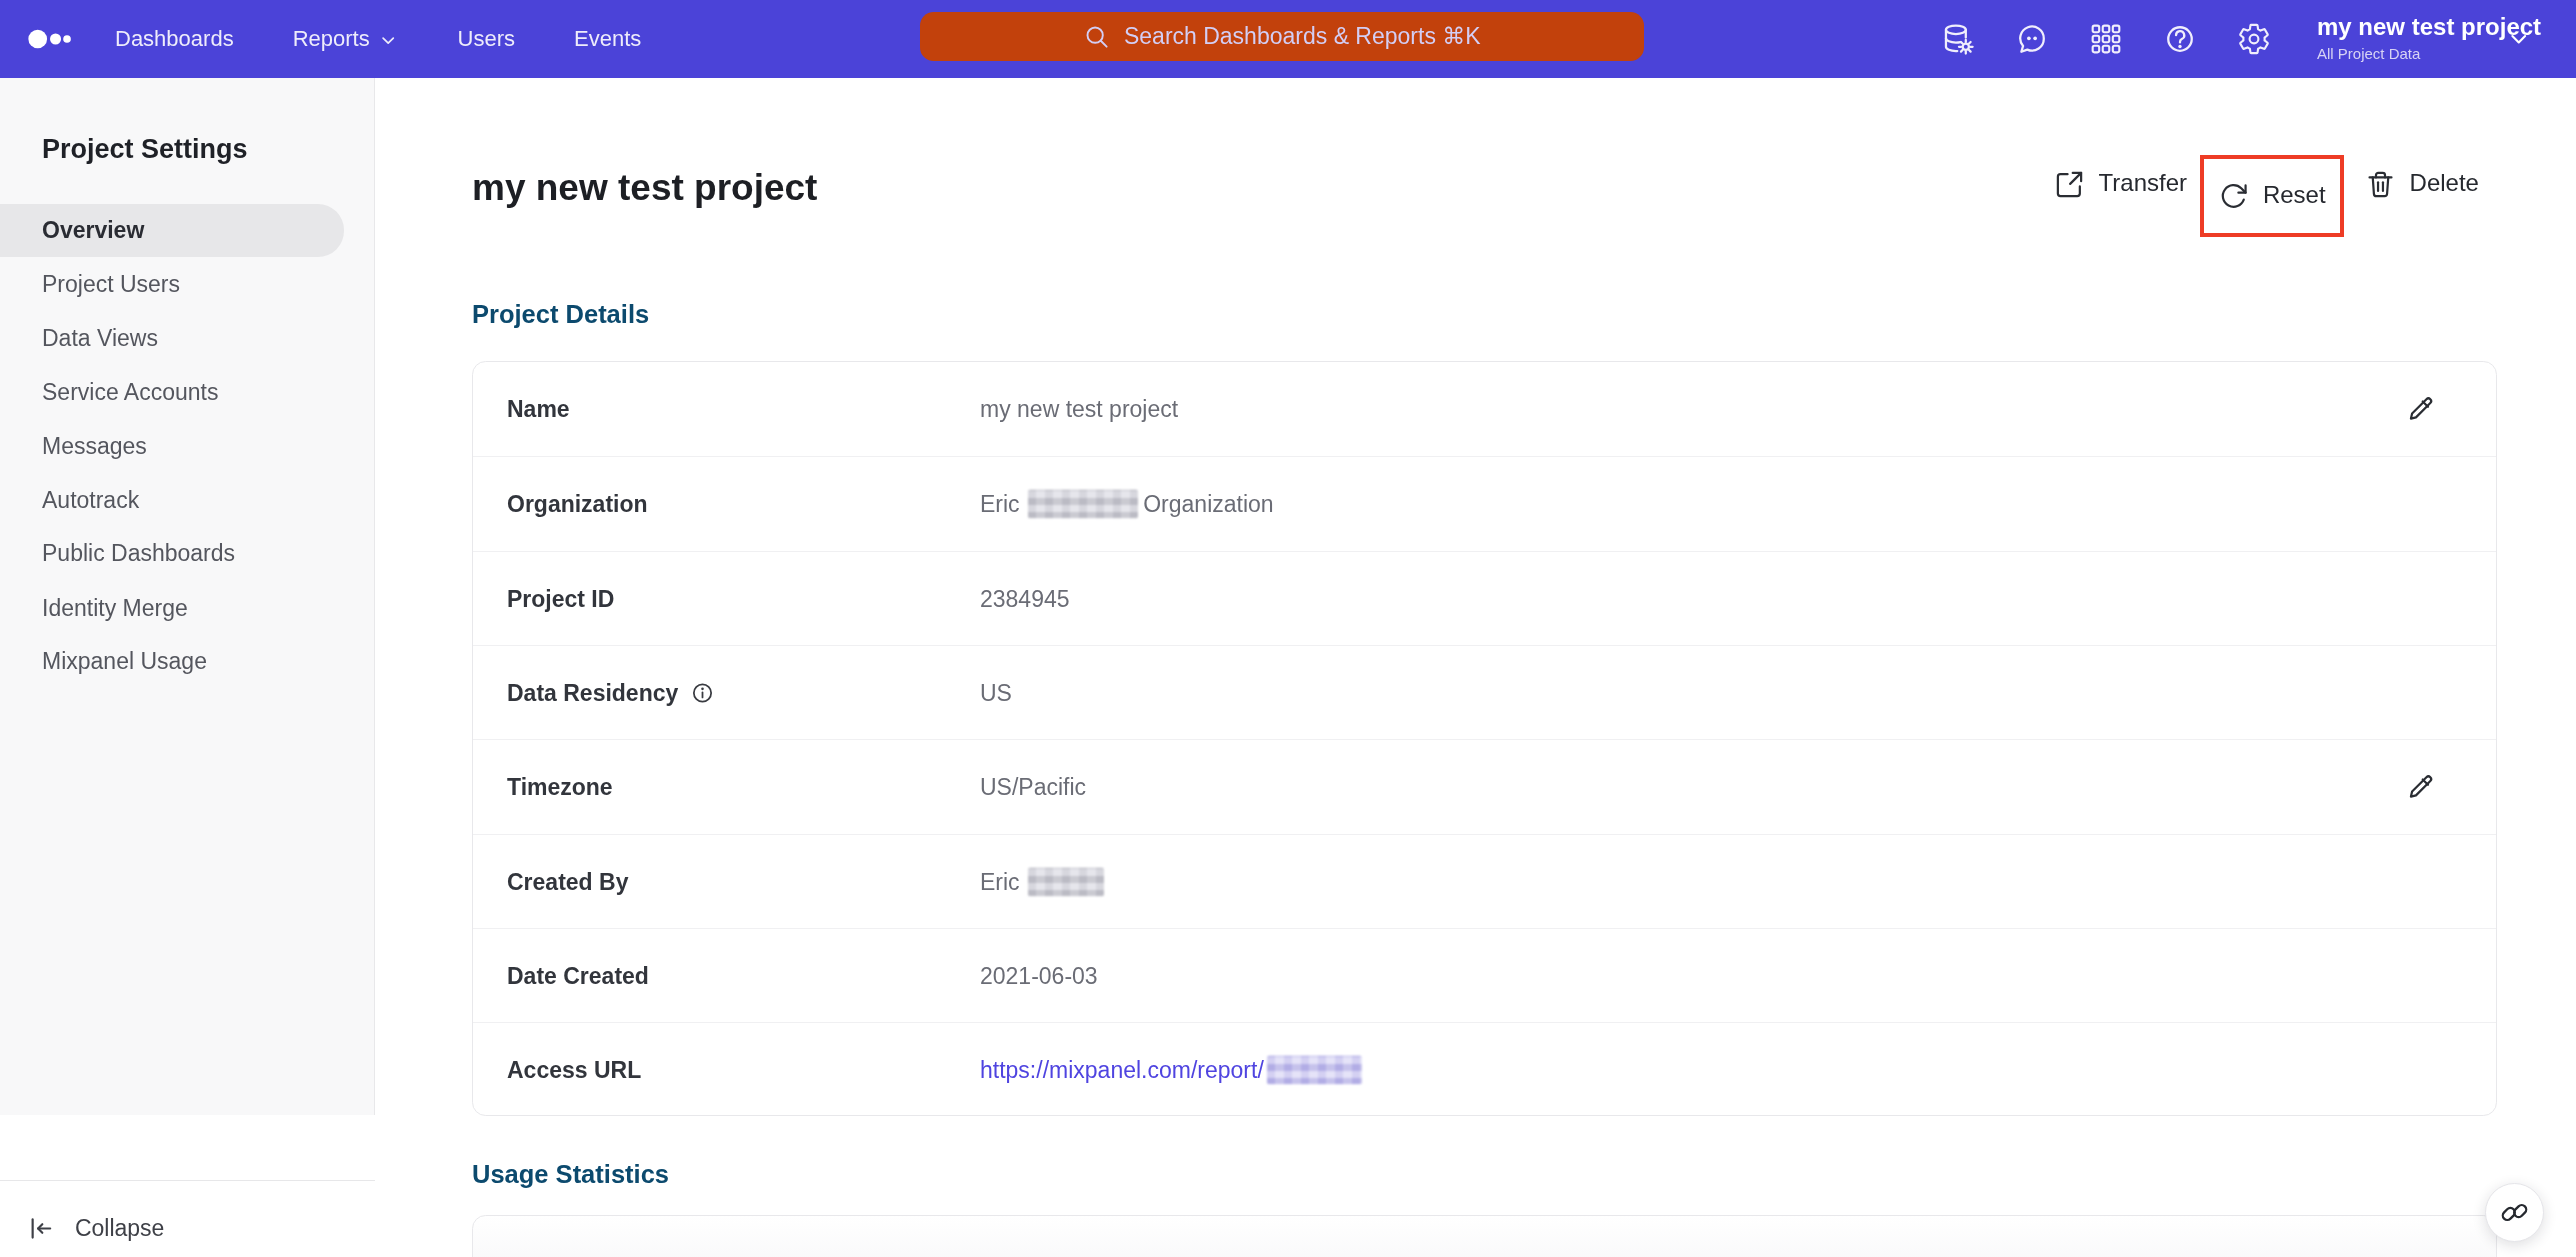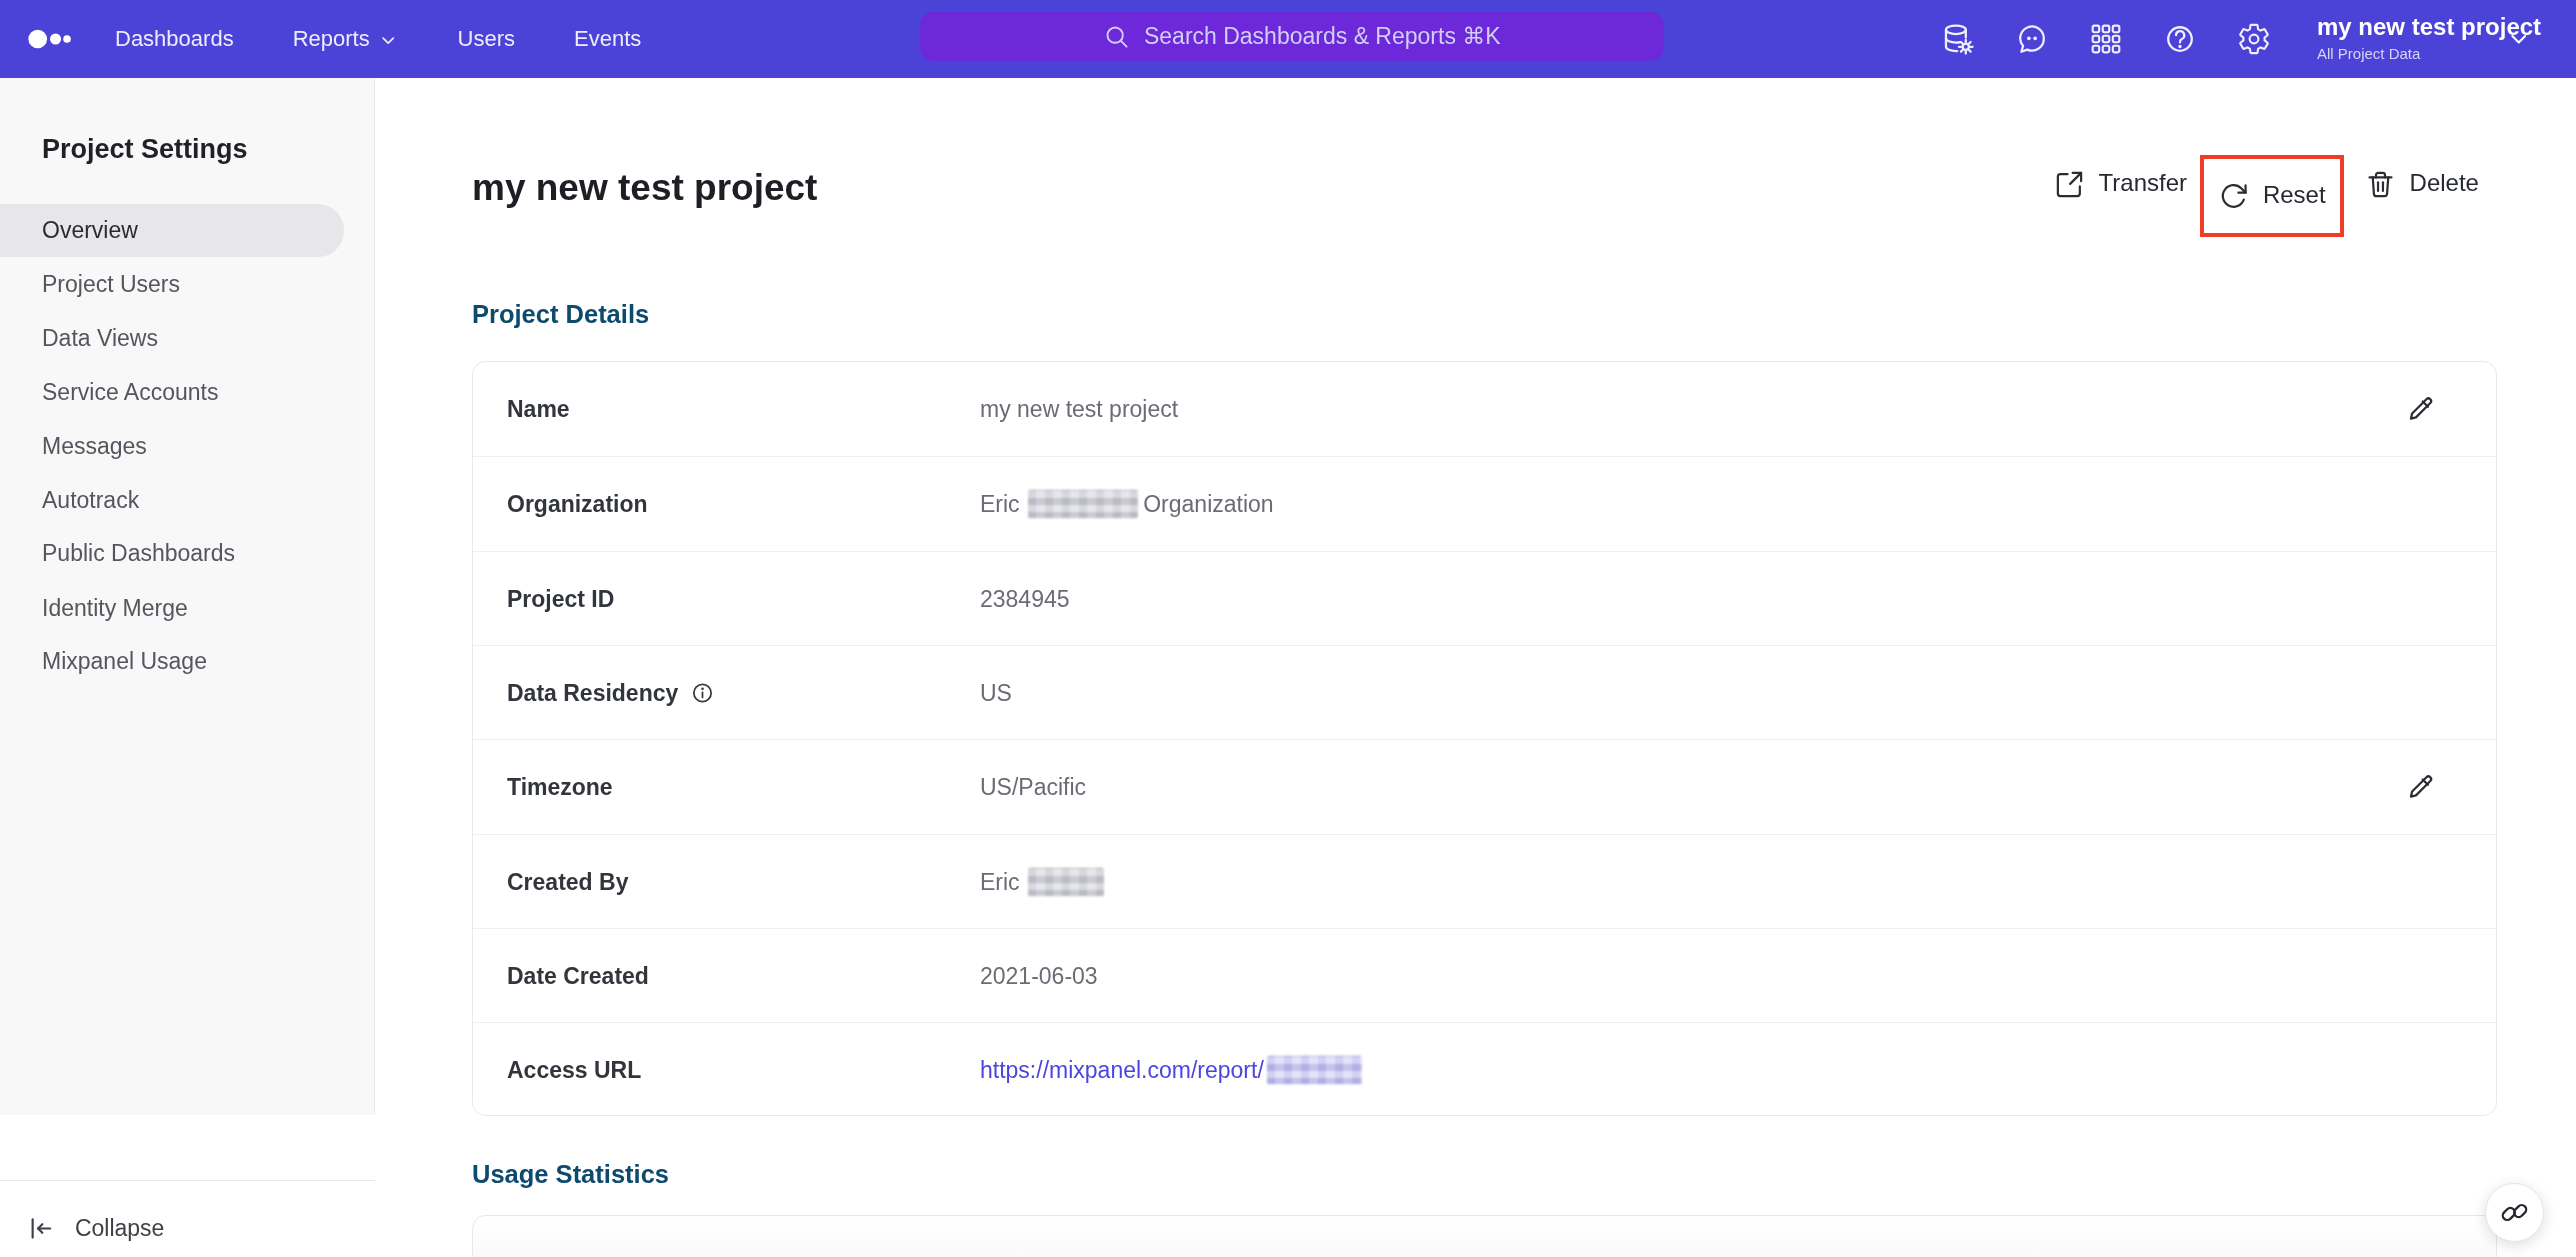--- a/index.html
+++ b/index.html
@@ -6,37 +6,37 @@
   #app{position:relative;width:2576px;height:1257px;overflow:hidden;
        font-family:"Liberation Sans",sans-serif;color:#24262c;}
 
   
   .navbar{position:absolute;left:0;top:0;width:2576px;height:78px;background:#4b43d8;}
   .logo{position:absolute;left:25.5px;top:22px;width:54px;height:34px;cursor:pointer;}
   .nav-items{position:absolute;left:115px;top:0;height:78px;display:flex;align-items:center;gap:59px;}
   .nav-item{display:flex;align-items:center;gap:8.5px;color:#eeecfb;font-size:22px;cursor:pointer;white-space:nowrap;}
   .nav-item svg{margin-top:2.5px;}
   .search{position:absolute;left:920px;top:12px;width:724px;height:49px;border-radius:13.6px;
-          background:#6d28d9;display:flex;align-items:center;justify-content:center;gap:13.6px;
-          color:#d3cef5;font-size:23px;cursor:text;padding-left:20px;}
+          background:#c2410c;display:flex;align-items:center;justify-content:center;gap:13.6px;
+          color:#d3cef5;font-size:23px;cursor:text;}
   .nav-right{position:absolute;left:1941px;top:0;height:78px;display:flex;align-items:center;gap:40px;}
   .nav-icon-btn{width:34px;height:34px;color:#f0eefc;cursor:pointer;display:flex;align-items:center;justify-content:center;}
   .project-switcher{position:absolute;left:2317px;top:11px;cursor:pointer;}
   .switcher-name{font-size:24px;font-weight:700;color:#ffffff;line-height:31px;white-space:nowrap;}
   .switcher-scope{font-size:15px;color:#d7d3f4;line-height:24px;}
   .switcher-chevron{position:absolute;left:2506px;top:26px;color:#ffffff;cursor:pointer;}
 
   
   .sidebar{position:absolute;left:0;top:78px;width:375px;height:1037px;background:#f8f8f9;
            border-right:0.8px solid #e8e8ea;box-sizing:border-box;}
   .sidebar-title{position:absolute;left:42px;top:56px;font-size:27px;font-weight:700;color:#1f2127;}
   .side-item{position:absolute;left:0;width:344px;height:53px;line-height:53px;padding-left:42px;
              box-sizing:border-box;font-size:23px;color:#54565e;border-radius:0 26px 26px 0;
              cursor:pointer;white-space:nowrap;}
-  .side-item.active{background:#e7e7e9;color:#2a2c33;font-weight:400;}
+  .side-item.active{background:#e7e7e9;color:#2a2c33;font-weight:700;}
   .sidebar-divider{position:absolute;left:0;top:1102px;width:375px;border-top:0.8px solid #e7e7e9;}
   .collapse-row{position:absolute;left:25.5px;top:1126px;height:48px;display:flex;align-items:center;
                 gap:20.4px;color:#3e4047;font-size:23px;cursor:pointer;}
 
   
   .page-title{position:absolute;left:472px;top:167px;margin:0;font-size:37px;font-weight:700;color:#1d1f24;}
   .action{display:flex;align-items:flex-start;gap:13.6px;font-size:24px;color:#26292f;cursor:pointer;white-space:nowrap;}
   .action svg{color:#2a2d33;}
   .action-transfer{position:absolute;left:2054px;top:169px;height:53px;}
   .reset-highlight{position:absolute;left:2200px;top:155px;width:144px;height:82px;

